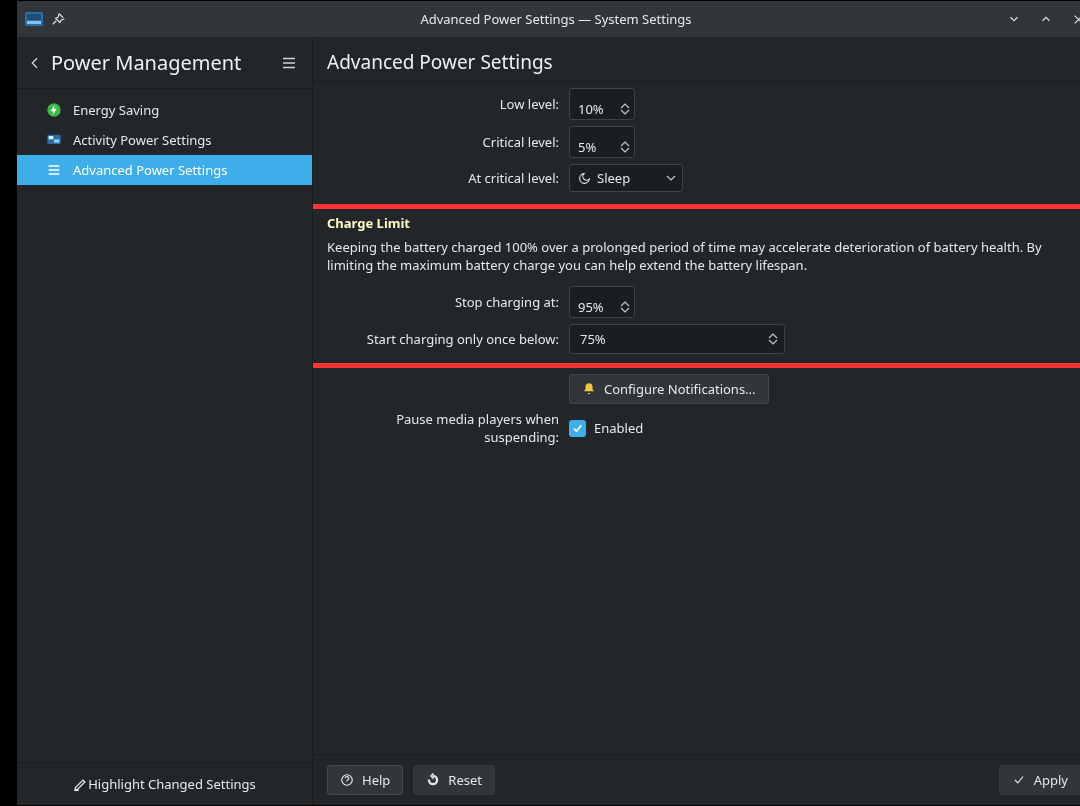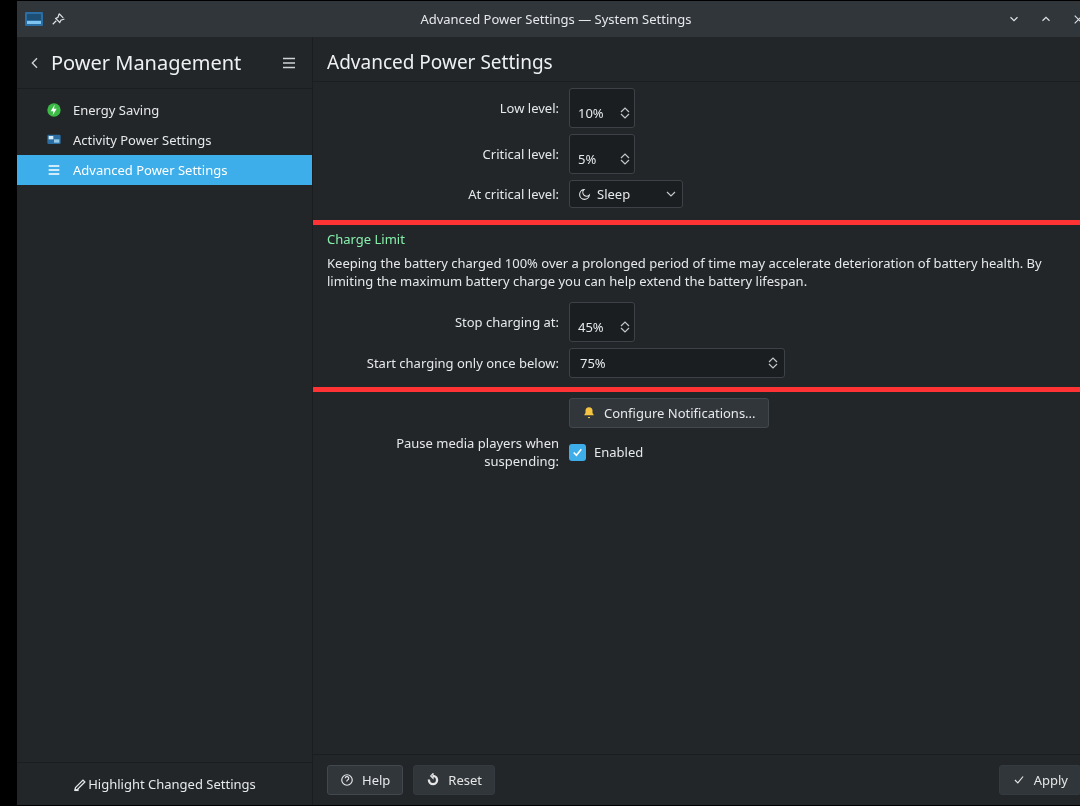--- a/index.html
+++ b/index.html
@@ -104,21 +104,21 @@
   .desc{
     color:#e6e8ea;font-size:13px;line-height:1.4;
     padding:2px 0 6px 0;
   }
   
   .spinbox, .combobox, .spinbox-wide{
     background:#1b1e20;border:1px solid #3d4248;border-radius:3px;
     display:flex;align-items:center;
     color:#e6e8ea;font-size:13px;
   }
-  .spinbox{width:66px;height:40px;padding:10px 4px 0 8px;justify-content:space-between;}
+  .spinbox{width:66px;height:32px;padding:10px 4px 0 8px;justify-content:space-between;}
   .spinbox-wide{width:216px;height:30px;padding:0 6px 0 10px;justify-content:space-between;gap:28px;}
   .combobox{width:114px;height:28px;padding:0 6px 0 8px;justify-content:space-between;gap:12px;}
   .spinner, .dd-arrow{display:inline-flex;flex-direction:column;align-items:center;gap:0;color:#c3c7cb;}
   .spinner svg{display:block;}
   .chk{
     width:17px;height:17px;border-radius:3px;
     display:inline-flex;align-items:center;justify-content:center;
     flex-shrink:0;
   }
   .chk.checked{background:var(--accent);}
@@ -294,27 +294,27 @@
                     </svg>
                 </span>
               </div>
             </div>
           </div>
         </div>
 
         <div style="position:relative;">
           <div style="position:absolute;left:-8px;right:10px;top:0;bottom:0;border:5px solid var(--red);pointer-events:none;"></div>
           <div class="charge-section">
-            <div style="font-weight:400;color:#86efac;font-size:13px;padding:4px 0 4px 0;">Charge Limit</div>
+            <div style="font-weight:700;color:#fef9c3;font-size:13px;padding:4px 0 4px 0;">Charge Limit</div>
             <div class="desc">Keeping the battery charged 100% over a prolonged period of time may accelerate deterioration of battery health. By limiting the maximum battery charge you can help extend the battery lifespan.</div>
             <div class="row">
               <div class="lbl">Stop charging at:</div>
               <div class="ctrl">
                 <div class="spinbox">
-                  <span>45%</span>
+                  <span>95%</span>
                   <span class="spinner">
                     <svg width="10" height="6" viewBox="0 0 10 6">
                         <path d="M1 5l4-4 4 4" fill="none" stroke="currentColor" stroke-width="1.2"></path>
                       </svg>
                     <svg width="10" height="6" viewBox="0 0 10 6">
                         <path d="M1 1l4 4 4-4" fill="none" stroke="currentColor" stroke-width="1.2"></path>
                       </svg>
                   </span>
                 </div>
               </div>

